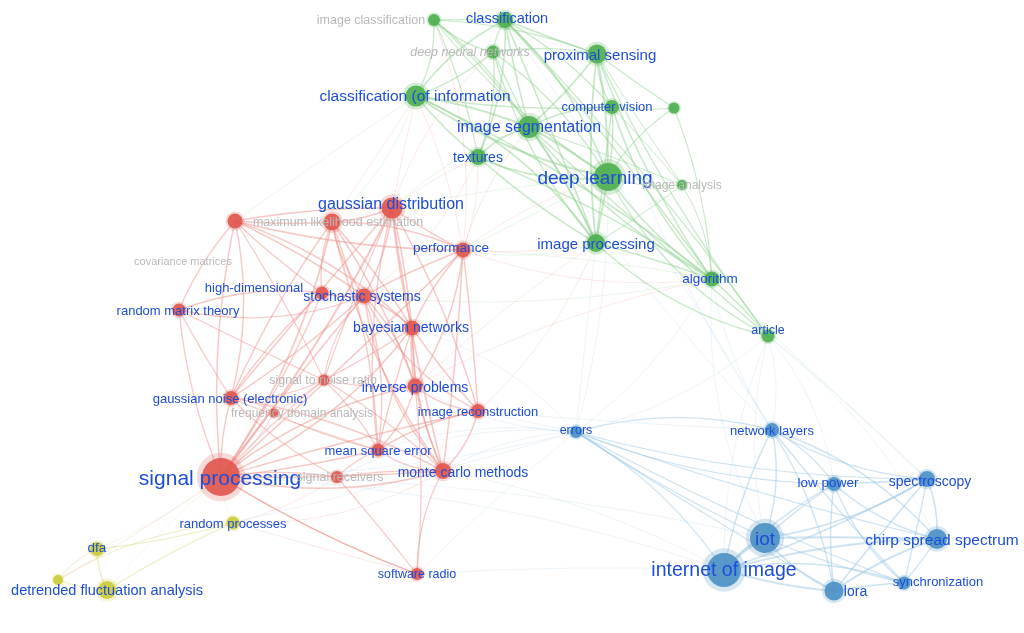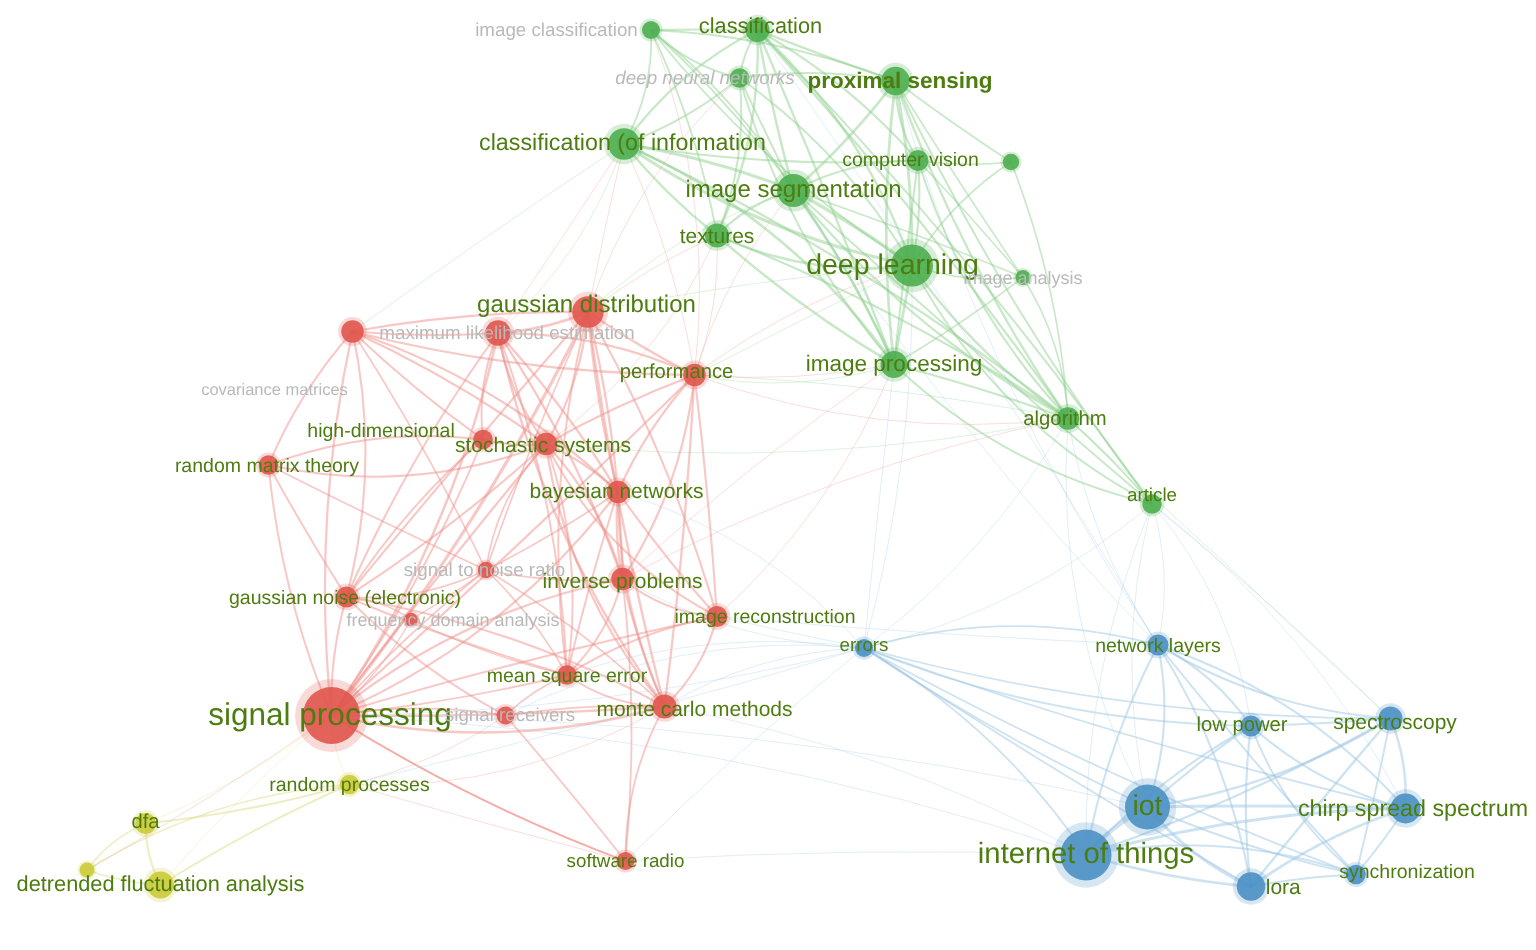--- a/index.html
+++ b/index.html
@@ -23,21 +23,21 @@
   #network-svg {
     position: absolute;
     left: 0;
     top: 0;
     width: 1024px;
     height: 633px;
   }
   .node-label {
     position: absolute;
     white-space: nowrap;
-    color: #4d7c0f;
+    color: #1d4ed8;
     font-family: "Liberation Sans", sans-serif;
     transform: translate(-50%, -50%);
     pointer-events: none;
     line-height: 1;
   }
   .node-label.faint {
     color: #b9b9b9;
   }
 </style>
 </head>
@@ -483,54 +483,54 @@
         <g>
           <circle cx="904" cy="583" r="8.32" fill="#4a90c4" fill-opacity="0.22"></circle>
           <circle cx="904" cy="583" r="6.5" fill="#4a90c4" fill-opacity="0.90"></circle>
         </g>
       </g>
   </svg>
   <div id="labels-layer">
       <div class="node-label faint" style="left: 371px; top: 20px; font-size: 12.5px;">image classification</div>
       <div class="node-label" style="left: 507px; top: 18px; font-size: 14.5px;">classification</div>
       <div class="node-label faint" style="left: 470px; top: 52px; font-size: 12.5px; font-style: italic;">deep neural networks</div>
-      <div class="node-label" style="left: 600px; top: 54px; font-size: 15px; font-weight: bold;">proximal sensing</div>
+      <div class="node-label" style="left: 600px; top: 54px; font-size: 15px;">proximal sensing</div>
       <div class="node-label" style="left: 415px; top: 96px; font-size: 15.5px;">classification (of information</div>
       <div class="node-label" style="left: 607px; top: 106px; font-size: 13px;">computer vision</div>
       <div class="node-label" style="left: 529px; top: 127px; font-size: 16px;">image segmentation</div>
       <div class="node-label" style="left: 478px; top: 157px; font-size: 14px;">textures</div>
       <div class="node-label" style="left: 595px; top: 177px; font-size: 19px;">deep learning</div>
       <div class="node-label faint" style="left: 682px; top: 185px; font-size: 12px;">image analysis</div>
       <div class="node-label" style="left: 596px; top: 243px; font-size: 15px;">image processing</div>
       <div class="node-label" style="left: 710px; top: 279px; font-size: 13.5px;">algorithm</div>
       <div class="node-label" style="left: 768px; top: 330px; font-size: 12.5px;">article</div>
       <div class="node-label faint" style="left: 183px; top: 221px; font-size: 11px; margin-top: 40px;">covariance matrices</div>
       <div class="node-label faint" style="left: 338px; top: 222px; font-size: 12.5px;">maximum likelihood estimation</div>
       <div class="node-label" style="left: 391px; top: 204px; font-size: 16px;">gaussian distribution</div>
       <div class="node-label" style="left: 451px; top: 248px; font-size: 13.5px;">performance</div>
       <div class="node-label" style="left: 254px; top: 287px; font-size: 13px;">high-dimensional</div>
       <div class="node-label" style="left: 362px; top: 296px; font-size: 14px;">stochastic systems</div>
       <div class="node-label" style="left: 178px; top: 310px; font-size: 13px; text-align: right;">random matrix theory</div>
       <div class="node-label" style="left: 411px; top: 327px; font-size: 14px;">bayesian networks</div>
       <div class="node-label faint" style="left: 323px; top: 380px; font-size: 12.5px;">signal to noise ratio</div>
       <div class="node-label" style="left: 415px; top: 387px; font-size: 14px;">inverse problems</div>
       <div class="node-label" style="left: 230px; top: 398px; font-size: 13px;">gaussian noise (electronic)</div>
-      <div class="node-label" style="left: 478px; top: 411px; font-size: 13px; margin-left: 32px;">image reconstruction</div>
+      <div class="node-label" style="left: 478px; top: 411px; font-size: 13px;">image reconstruction</div>
       <div class="node-label faint" style="left: 302px; top: 413px; font-size: 12px;">frequency domain analysis</div>
       <div class="node-label" style="left: 378px; top: 450px; font-size: 13px;">mean square error</div>
       <div class="node-label" style="left: 443px; top: 472px; font-size: 14px; padding-left: 40px;">monte carlo methods</div>
       <div class="node-label" style="left: 220px; top: 477px; font-size: 21px;">signal processing</div>
       <div class="node-label faint" style="left: 340px; top: 477px; font-size: 12.5px;">signal receivers</div>
       <div class="node-label" style="left: 417px; top: 574px; font-size: 12.5px;">software radio</div>
       <div class="node-label" style="left: 97px; top: 548px; font-size: 13.5px;">dfa</div>
       <div class="node-label" style="left: 107px; top: 590px; font-size: 14.5px;">detrended fluctuation analysis</div>
       <div class="node-label" style="left: 233px; top: 523px; font-size: 13px;">random processes</div>
       <div class="node-label" style="left: 576px; top: 430px; font-size: 12.5px;">errors</div>
       <div class="node-label" style="left: 772px; top: 430px; font-size: 13px;">network layers</div>
       <div class="node-label" style="left: 828px; top: 483px; font-size: 13.5px;">low power</div>
       <div class="node-label" style="left: 930px; top: 481px; font-size: 14px;">spectroscopy</div>
       <div class="node-label" style="left: 765px; top: 538px; font-size: 19px;">iot</div>
       <div class="node-label" style="left: 942px; top: 540px; font-size: 15.5px;">chirp spread spectrum</div>
-      <div class="node-label" style="left: 724px; top: 570px; font-size: 19.5px;">internet of things</div>
+      <div class="node-label" style="left: 724px; top: 570px; font-size: 19.5px;">internet of image</div>
       <div class="node-label" style="left: 834px; top: 591px; font-size: 14px; padding-left: 43px;">lora</div>
       <div class="node-label" style="left: 938px; top: 581px; font-size: 13px;">synchronization</div>
     </div>
 </div>
 
 </body></html>

